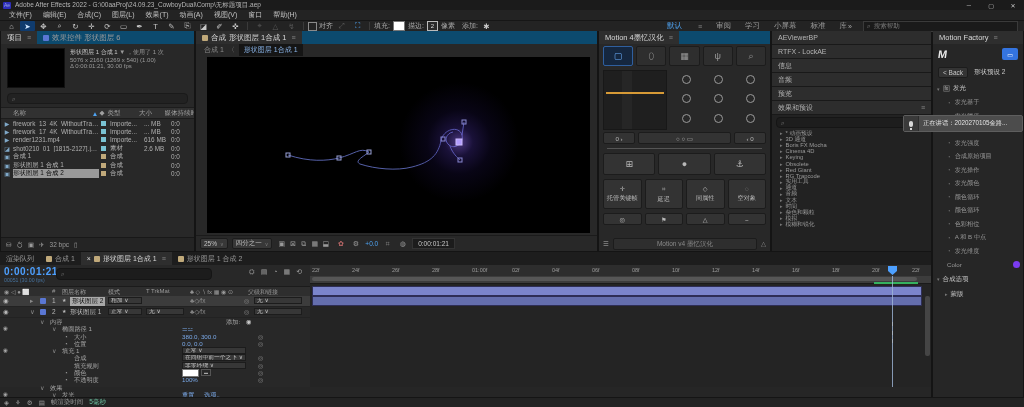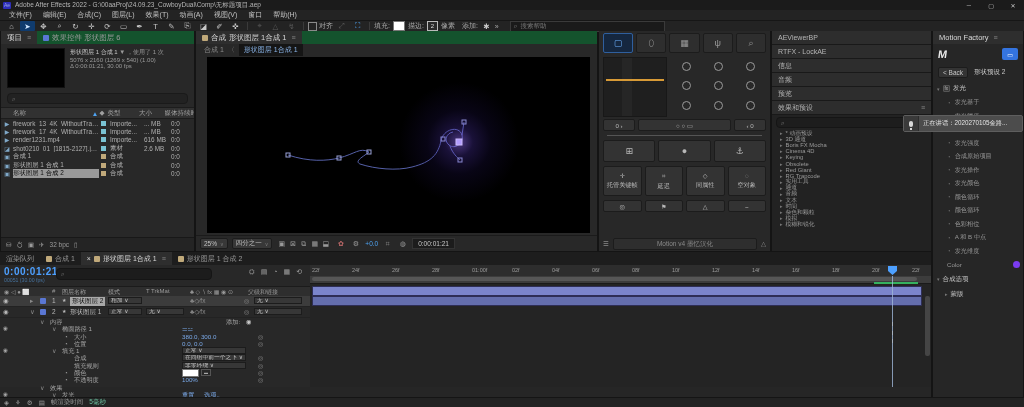--- a/index.html
+++ b/index.html
@@ -1,21 +1,21 @@
 <!DOCTYPE html>
 <html><head>
 <meta charset="utf-8">
 <style>
   html,body{margin:0;padding:0;background:#141414;}
   body{width:1024px;height:407px;position:relative;overflow:hidden;
        font-family:"Liberation Sans","DejaVu Sans",sans-serif;color:#bdbdbd;
        -webkit-font-smoothing:antialiased;}
   .abs{position:absolute;}
   .panel{position:absolute;background:#282828;overflow:hidden;}
-  .tabbar{height:13px;background:#14532d;display:flex;align-items:stretch;font-size:7.5px;}
+  .tabbar{height:13px;background:#0c4a6e;display:flex;align-items:stretch;font-size:7.5px;}
   .tab{display:flex;align-items:center;gap:3px;padding:0 6px;color:#9a9a9a;white-space:nowrap;}
   .tab.active{background:#2e2e2e;color:#d8d8d8;}
   .chip{width:6px;height:6px;border-radius:1px;display:inline-block;}
   .menuburger{color:#8a8a8a;font-size:7px;margin-left:2px;}
   
   #titlebar{left:0;top:0;width:1024px;height:10px;background:#1b1b1b;display:flex;align-items:center;font-size:6.5px;color:#b5b5b5;gap:4px;padding-left:3px;box-sizing:border-box;}
   #titlebar .appicon{width:8px;height:7px;background:#2d2db8;color:#9ad;font-size:5px;line-height:7px;text-align:center;border-radius:1px;}
   #titlebar .winbtns{margin-left:auto;display:flex;}
   #titlebar .winbtns span{width:22px;text-align:center;color:#c8c8c8;font-size:6px;}
   #menubar{left:0;top:10px;width:1024px;height:10px;background:#232323;display:flex;align-items:center;font-size:7px;color:#c2c2c2;padding-left:4px;box-sizing:border-box;position:absolute;gap:1px;}
@@ -188,20 +188,29 @@
   <span class="tool dim">⤢</span>
   <span class="tool" style="color:#4ea3f2">⛶</span>
   <span class="tb-sep"></span>
   <span class="tb-label">填充:</span>
   <span class="swatch-fill"></span>
   <span class="tb-label">描边:</span>
   <span class="swatch-stroke">2</span>
   <span class="tb-label">像素</span>
   <span class="tb-label" style="margin-left:6px">添加:</span>
   <span class="tool">✱</span>
+  <span id="workspaces">
+      <span class="ws active">默认</span>
+      <span class="menuburger">≡</span>
+      <span class="ws">审阅</span>
+      <span class="ws">学习</span>
+      <span class="ws">小屏幕</span>
+      <span class="ws">标准</span>
+      <span class="ws">库</span>
+    </span>
   <span class="tb-label">»</span>
   <span id="helpsearch">
     <span>⌕</span>
     <i style="font-style:normal">搜索帮助</i>
   </span>
 </div>
 
 <div id="project" class="panel">
   <div class="tabbar">
     <div class="tab active">
@@ -349,20 +358,26 @@
     <span class="vico" style="color:#c06a6a">✿</span>
     <span class="vico">⚙</span>
     <span style="color:#4ea3f2">+0.0</span>
     <span class="vico">⌗</span>
     <span class="vico">◍</span>
     <span class="tcbox">0:00:01:21</span>
   </div>
 </div>
 
 <div id="motion" class="panel">
+  <div class="tabbar">
+    <div class="tab active">
+      <span>Motion 4墨忆汉化</span>
+      <span class="menuburger">≡</span>
+    </div>
+  </div>
   <div class="mrow" id="mtools">
       <div class="mtool active">▢</div>
       <div class="mtool">⬯</div>
       <div class="mtool">▦</div>
       <div class="mtool">ψ</div>
       <div class="mtool">⌕</div>
     </div>
   <div class="mrow" style="height:58px">
     <div id="mmeter">
       <div class="strip"></div>

